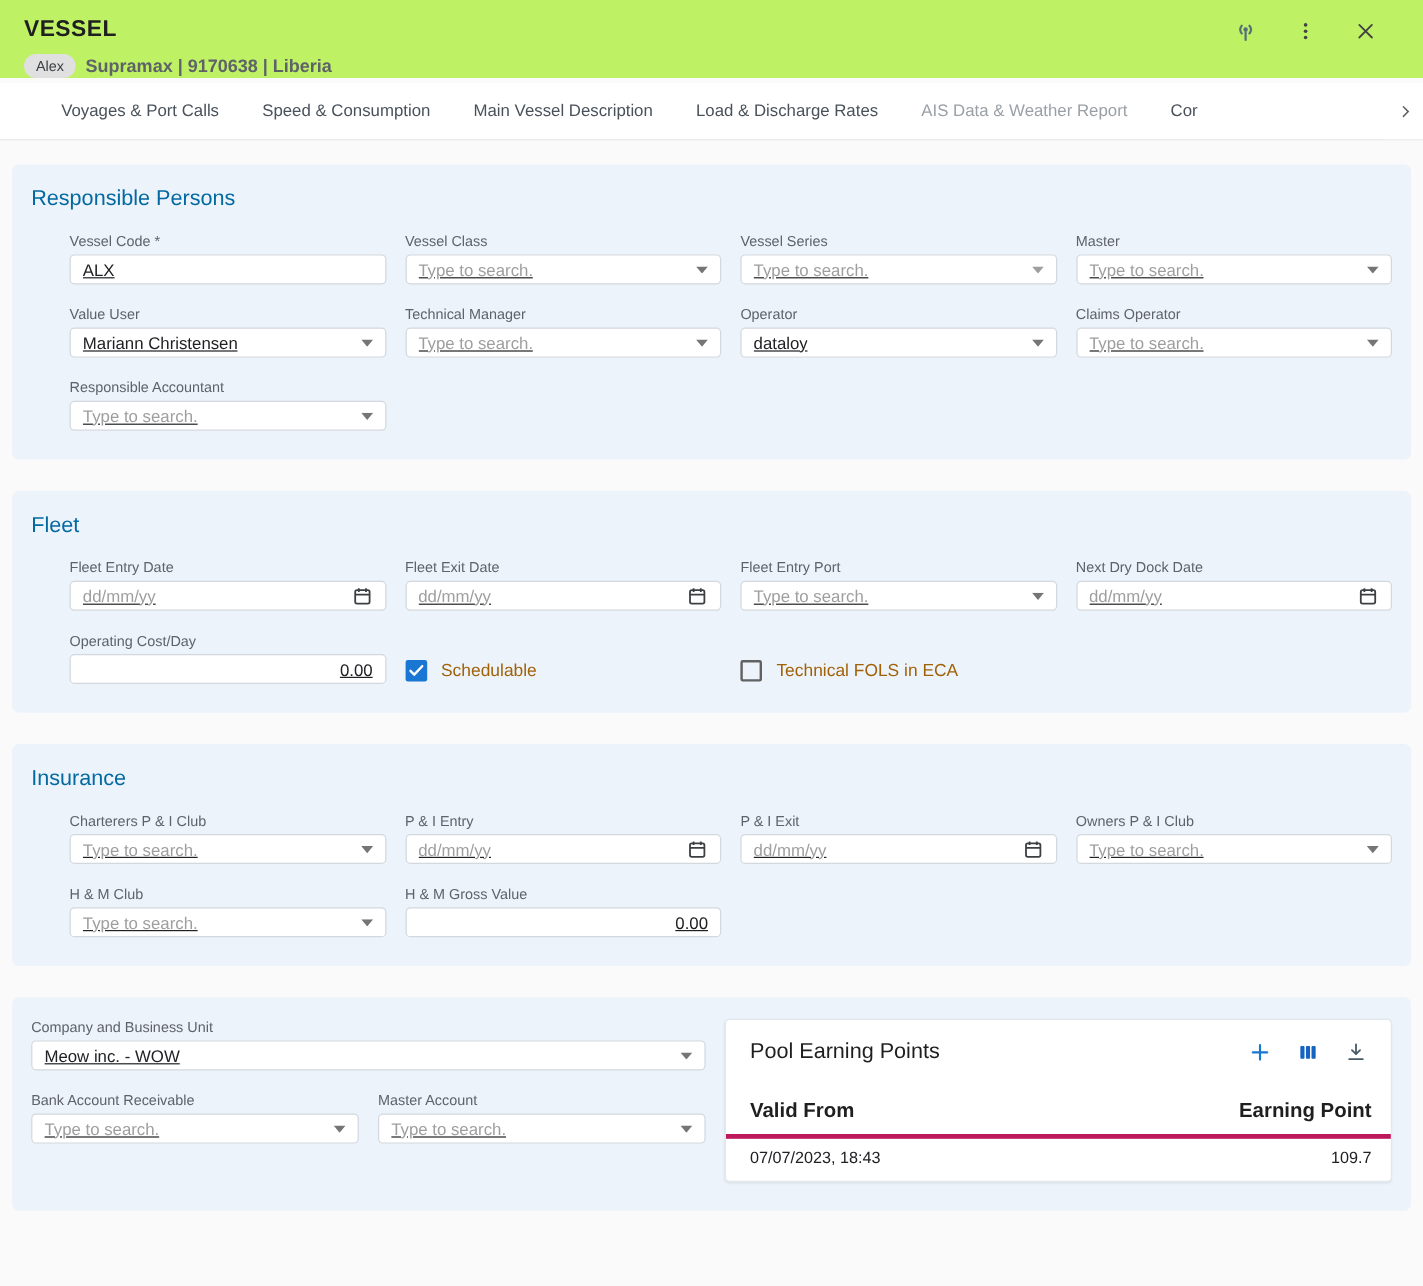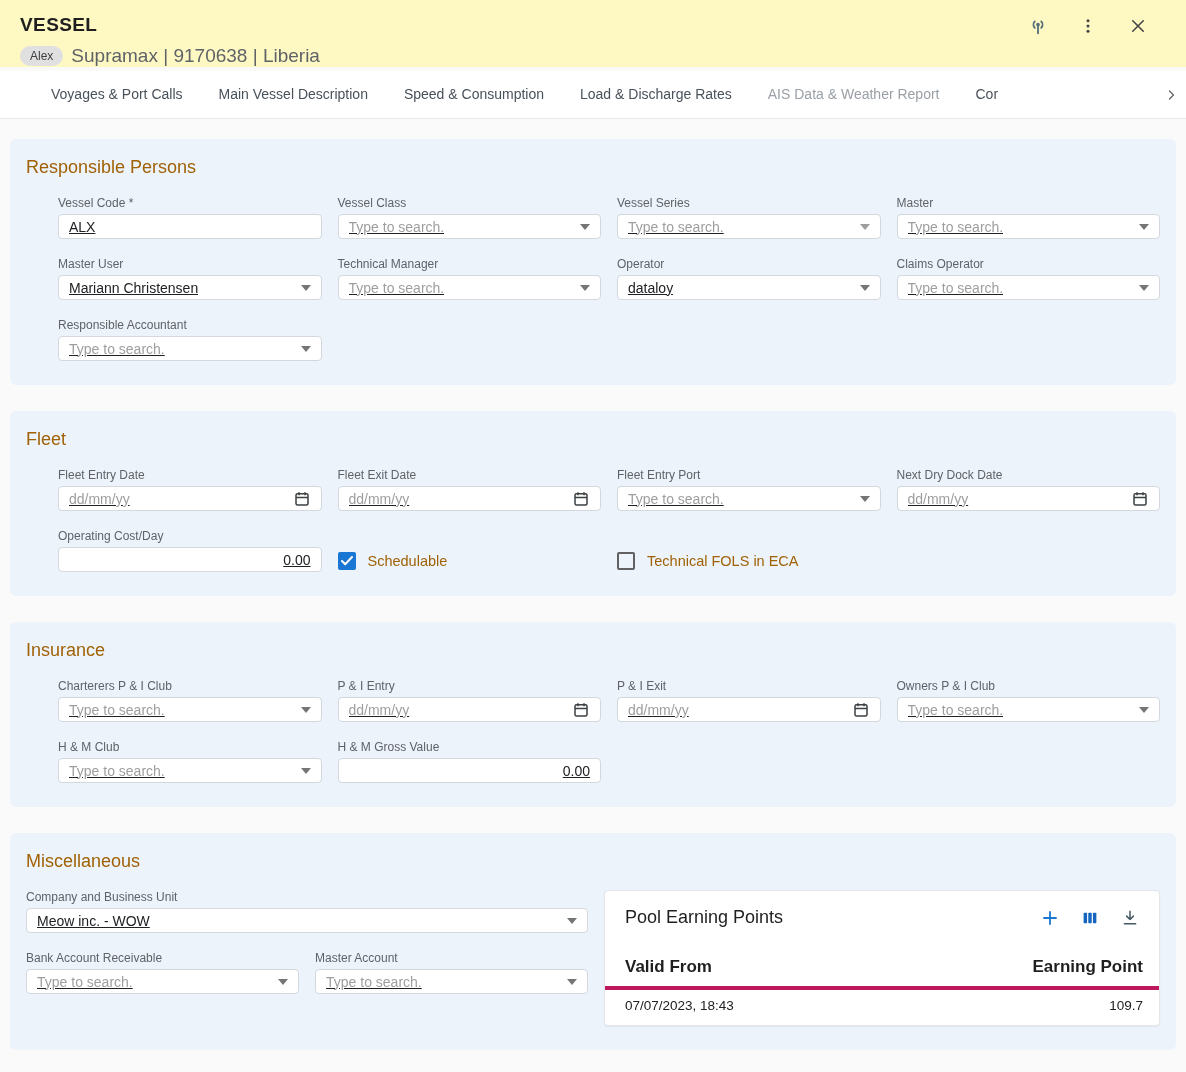--- a/index.html
+++ b/index.html
@@ -3,38 +3,38 @@
 <meta charset="utf-8">
 <style>
   * { box-sizing: border-box; }
   html,body { margin:0; padding:0; }
   body {
     width:1186px; height:1072px; overflow:hidden;
     background:#fafafa; color:#202124;
     font-family:"Liberation Sans", sans-serif;
   }
   
-  .header { background:#fef9c3; padding:14px 28px 0 20px; }
+  .header { background:#bef264; padding:14px 28px 0 20px; }
   .header-top { display:flex; align-items:flex-start; }
   .page-title { font-size:19px; font-weight:700; letter-spacing:.4px; color:#1f1f1f; }
   .header-icons { margin-left:auto; display:flex; align-items:center; gap:26px; padding-right:8px; }
   .hicon { width:24px; height:24px; display:flex; align-items:center; justify-content:center; cursor:pointer; }
   .sub-row { display:flex; align-items:center; gap:8px; margin-top:7px;text-align:center; }
   .chip { background:#e0e0e0; border-radius:12px; padding:3px 10px; font-size:12px; color:#3c4043; }
-  .subtitle { color:#5f6368; font-size:19px; }
+  .subtitle { color:#5f6368; font-size:15px;font-weight:bold; }
   
   .tabs { background:#fff; display:flex; align-items:stretch; padding-left:33px; border-bottom:1px solid #e8e8e8; position:relative; margin-top:4px; }
   .tab { padding:15px 18px 13px 18px; font-size:14px; color:#49515a; cursor:pointer; white-space:nowrap; border-bottom:3px solid transparent; }
   .tab.active { color:#1976d2; font-weight:500; border-bottom-color:#1976d2; }
   .tab.disabled { color:#9aa0a6; }
   .tabs-scroll { position:absolute; right:0; top:0; bottom:0; width:30px; background:#fff; display:flex; align-items:center; justify-content:center; cursor:pointer; }
   
   .content { padding:20px 10px 0 10px; }
   .card { background:#ecf3fb; border-radius:6px; padding:18px 16px 24px 16px; margin-bottom:26px; }
-  .section-title { font-size:18px; color:#a16207; margin-bottom:18px; }
+  .section-title { font-size:18px; color:#0369a1; margin-bottom:18px; }
   .grid4 { display:grid; grid-template-columns:repeat(4,1fr); column-gap:16px; row-gap:18px;margin-left:32px; }
   .field .label { font-size:12px; color:#5f6368; margin-bottom:4px; }
   .control {
     height:25px; background:#fff; border:1px solid #d3d8de; border-radius:4px;
     display:flex; align-items:center; padding:0 10px; font-size:14px; gap:8px;text-decoration:underline;
   }
   .control .inner {
     border:none; outline:none; flex:1; min-width:0; background:transparent;
     font:inherit; color:#202124; padding:0;
   }
@@ -95,22 +95,22 @@
     </div>
   </div>
   <div class="sub-row">
     <span class="chip">Alex</span>
     <span class="subtitle">Supramax | 9170638 | Liberia</span>
   </div>
 </div>
 
 <div class="tabs">
   <div class="tab">Voyages &amp; Port Calls</div>
+  <div class="tab">Speed &amp; Consumption</div>
   <div class="tab">Main Vessel Description</div>
-  <div class="tab">Speed &amp; Consumption</div>
   <div class="tab">Load &amp; Discharge Rates</div>
   <div class="tab disabled">AIS Data &amp; Weather Report</div>
   <div class="tab">Cor</div>
   <div class="tabs-scroll">
     <svg width="12" height="12" viewBox="0 0 24 24" fill="none" stroke="#616161" stroke-width="2.5" stroke-linecap="round">
       <path d="M9 4 L17 12 L9 20"></path>
     </svg>
   </div>
 </div>
 
@@ -147,21 +147,21 @@
         <div class="label">Master</div>
         <div class="control select">
           <span class="ph">Type to search.</span>
           <svg class="caret" width="10" height="6" viewBox="0 0 10 6">
               <path d="M0 0 L10 0 L5 6 Z" fill="#757575"></path>
             </svg>
         </div>
       </div>
 
       <div class="field">
-        <div class="label">Master User</div>
+        <div class="label">Value User</div>
         <div class="control select">
           <span class="val">Mariann Christensen</span>
           <svg class="caret" width="10" height="6" viewBox="0 0 10 6">
               <path d="M0 0 L10 0 L5 6 Z" fill="#757575"></path>
             </svg>
         </div>
       </div>
       <div class="field">
         <div class="label">Technical Manager</div>
         <div class="control select">
@@ -347,21 +347,20 @@
         <div class="control">
           <input class="inner num" value="0.00" style="">
         </div>
       </div>
       <div class="field"></div>
       <div class="field"></div>
     </div>
   </div>
 
   <div class="card">
-    <div class="section-title">Miscellaneous</div>
     <div class="misc-body">
       <div class="misc-left">
         <div class="field span2">
           <div class="label">Company and Business Unit</div>
           <div class="control select">
             <span class="val">Meow inc. - WOW</span>
             <svg class="caret" width="10" height="6" viewBox="0 0 10 6">
                 <path d="M0 0 L10 0 L5 6 Z" fill="#757575"></path>
               </svg>
           </div>

